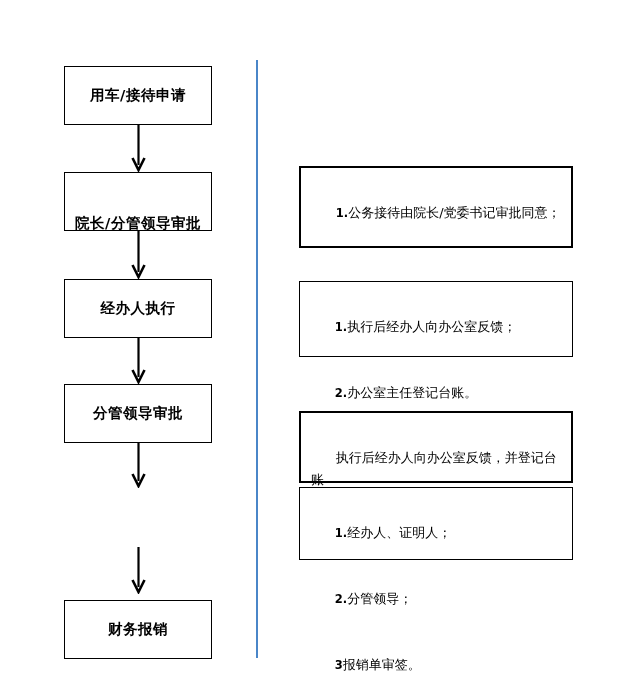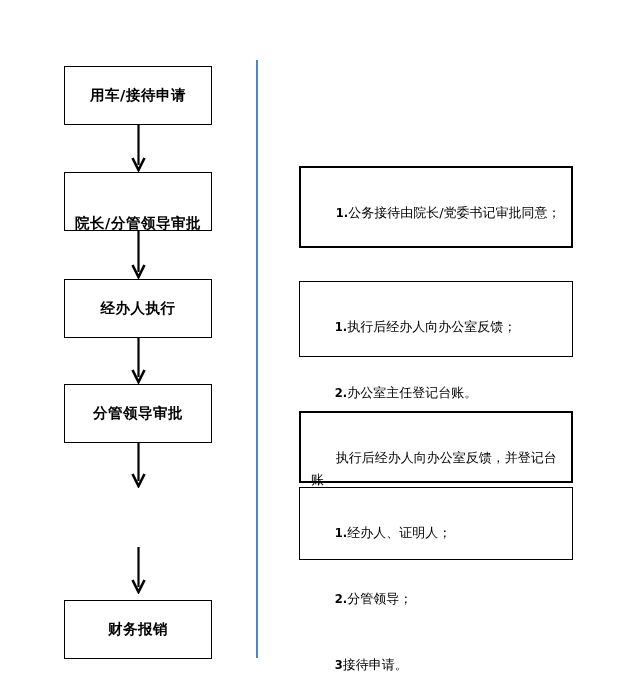--- a/index.html
+++ b/index.html
@@ -177,17 +177,17 @@
   </div>
 
   <div class="note-box" style="top:487px; height:73px;">
     <div class="note-line">
       <span class="marker">1.</span><span>经办人、证明人；</span>
     </div>
     <div class="note-line">
       <span class="marker">2.</span><span>分管领导；</span>
     </div>
     <div class="note-line">
-      <span class="marker">3</span><span>接待申请。</span>
+      <span class="marker">3</span><span>报销单审签。</span>
     </div>
   </div>
 
 </div>
 
 </body></html>

